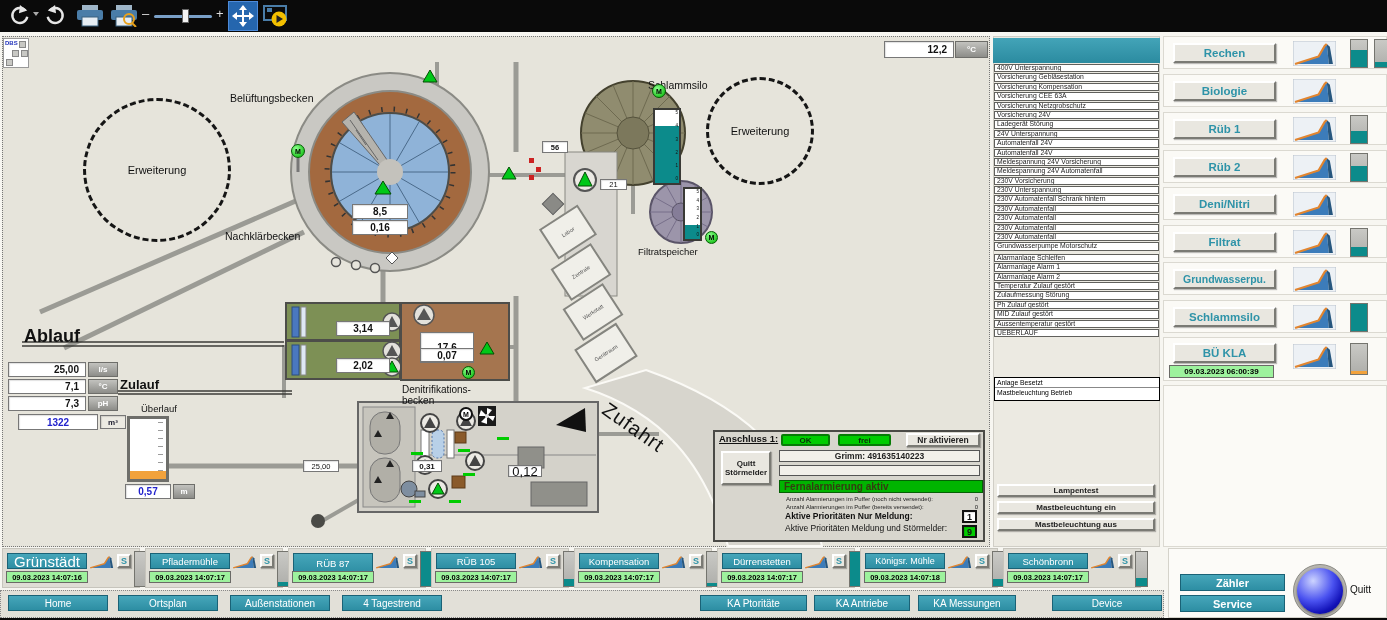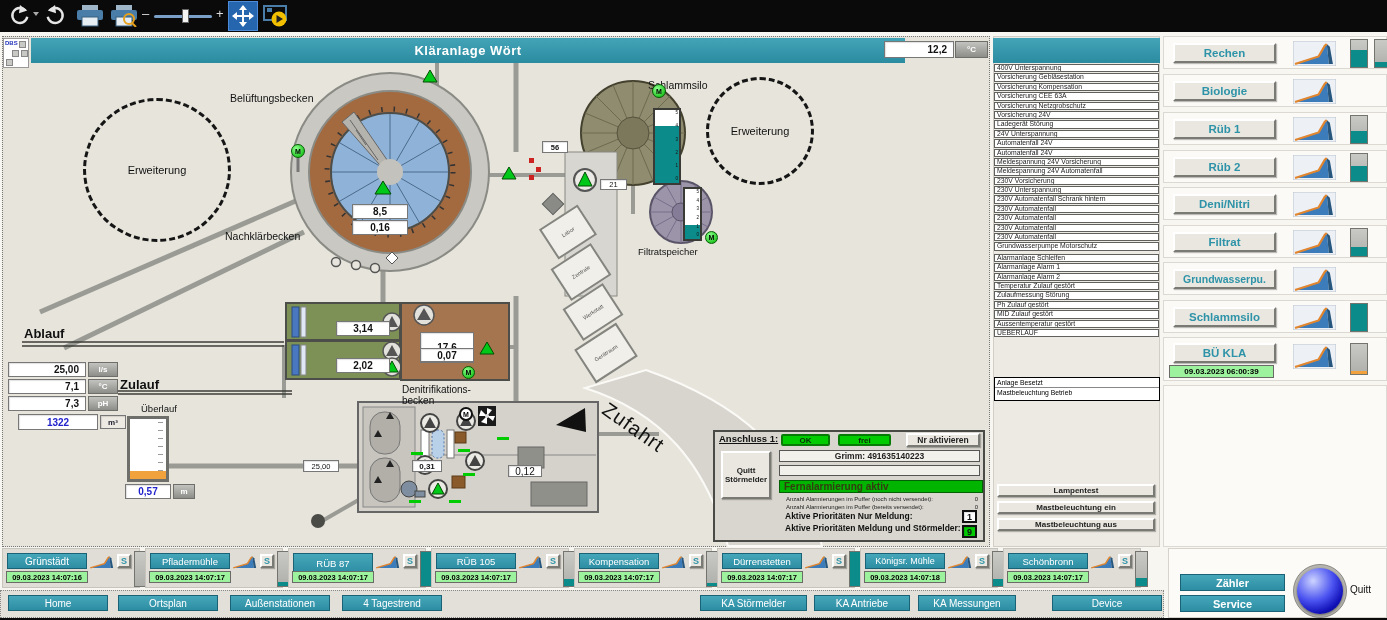--- a/index.html
+++ b/index.html
@@ -287,21 +287,20 @@
     <polygon points="585,408 556,425 586,432" fill="#111"></polygon>
   </svg>
 
   <div class="a" style="left:3px;top:38px;width:26px;height:30px;background:#fff;border:1px solid #999;overflow:hidden">
     <span style="position:absolute;left:1px;top:1px;font-size:6px;font-weight:bold;color:#2233bb">DBS</span>
     <span style="position:absolute;left:15px;top:2px;width:7px;height:7px;background:#c8c8c4;border:1px solid #888"></span>
     <span style="position:absolute;left:8px;top:11px;width:7px;height:7px;background:#c8c8c4;border:1px solid #888"></span>
     <span style="position:absolute;left:17px;top:11px;width:7px;height:7px;background:#c8c8c4;border:1px solid #888"></span>
     <span style="position:absolute;left:2px;top:20px;width:7px;height:7px;background:#c8c8c4;border:1px solid #888"></span>
   </div>
-  <div class="a teal" style="left:31px;top:38px;width:874px;height:25px;display:flex;align-items:center;justify-content:center;font-weight:bold;font-size:13px;letter-spacing:.5px">Kläranlage  Wört</div>
   <div class="a vb vbr" style="left:884px;top:41px;width:70px;height:17px">12,2</div>
   <div class="a un" style="left:955px;top:41px;width:33px;height:17px">°C</div>
   <div class="a teal" style="left:993px;top:38px;width:167px;height:25px"></div>
 
   <div class="a dash" style="left:83px;top:98px;width:148px;height:144px">
     <span class="lbl" style="font-size:11px">Erweiterung</span>
   </div>
   <div class="a dash" style="left:706px;top:77px;width:108px;height:108px">
     <span class="lbl" style="font-size:11px">Erweiterung</span>
   </div>
@@ -361,24 +360,24 @@
   <div class="a vb" style="left:336px;top:321px;width:54px;height:15px">3,14</div>
   <div class="a vb" style="left:336px;top:358px;width:54px;height:15px">2,02</div>
   <div class="a vb" style="left:420px;top:332px;width:54px;height:31px">17,6</div>
   <div class="a vb" style="left:420px;top:348px;width:54px;height:14px">0,07</div>
   <div class="a lbl" style="left:402px;top:384px;font-size:10px">Denitrifikations-</div>
   <div class="a lbl" style="left:402px;top:395px;font-size:10px">becken</div>
 
   <div class="a vb" style="left:542px;top:141px;width:26px;height:12px;font-size:7.5px">56</div>
   <div class="a vb" style="left:600px;top:179px;width:27px;height:11px;font-size:7.5px;font-weight:normal">21</div>
   <div class="a vb" style="left:303px;top:460px;width:36px;height:12px;font-size:7.5px;font-weight:normal">25,00</div>
-  <div class="a vb" style="left:508px;top:465px;width:34px;height:12px;font-size:10px;font-weight:normal">0,12</div>
+  <div class="a vb" style="left:508px;top:465px;width:34px;height:12px;font-size:13px;font-weight:normal">0,12</div>
   <div class="a vb" style="left:412px;top:460px;width:30px;height:12px;font-size:8px">0,31</div>
 
-  <div class="a lbl" style="left:24px;top:326px;font-size:13px;font-weight:bold">Ablauf</div>
+  <div class="a lbl" style="left:24px;top:326px;font-size:18px;font-weight:bold">Ablauf</div>
   <div class="a vb vbr" style="left:8px;top:362px;width:78px;height:15px">25,00</div>
   <div class="a un" style="left:88px;top:362px;width:30px;height:15px">l/s</div>
   <div class="a vb vbr" style="left:8px;top:379px;width:78px;height:15px">7,1</div>
   <div class="a un" style="left:88px;top:379px;width:30px;height:15px">°C</div>
   <div class="a vb vbr" style="left:8px;top:396px;width:78px;height:15px">7,3</div>
   <div class="a un" style="left:88px;top:396px;width:30px;height:15px">pH</div>
   <div class="a vb blue" style="left:18px;top:414px;width:80px;height:16px">1322</div>
   <div class="a vb" style="left:100px;top:415px;width:26px;height:14px;background:#eceae2;font-size:8px;color:#223">m³</div>
 
   <div class="a lbl" style="left:120px;top:377px;font-size:13px;font-weight:bold">Zulauf</div>
@@ -390,35 +389,35 @@
   <div class="a vb blue" style="left:125px;top:484px;width:46px;height:15px">0,57</div>
   <div class="a un" style="left:173px;top:484px;width:22px;height:15px">m</div>
 
   <div class="a lbl" style="left:598px;top:416px;font-size:20px;transform:rotate(35deg);letter-spacing:1px">Zufahrt</div>
 
   <div class="a" style="left:713px;top:430px;width:272px;height:112px;background:#d8d6ce;border:2px solid #4a4a46"></div>
   <div class="a lbl" style="left:719px;top:433px;font-size:9.5px;font-weight:bold;text-decoration:underline">Anschluss 1:</div>
   <div class="a pill" style="left:781px;top:434px;width:49px;height:12px">OK</div>
   <div class="a pill" style="left:838px;top:434px;width:53px;height:12px">frei</div>
   <div class="a b3" style="left:906px;top:433px;width:74px;height:14px;font-size:8.5px">Nr aktivieren</div>
-  <div class="a b3" style="left:721px;top:451px;width:50px;height:48px;font-size:8px;text-align:center;padding:6px">Quitt Störmelder</div>
+  <div class="a b3" style="left:721px;top:451px;width:50px;height:34px;font-size:8px;text-align:center;padding:6px">Quitt Störmelder</div>
   <div class="a" style="left:779px;top:450px;width:201px;height:12px;background:#f2f0ea;border:1px solid #555;font-size:8.5px;font-weight:bold;color:#222;display:flex;align-items:center;justify-content:center">Grimm: 491635140223</div>
   <div class="a" style="left:779px;top:465px;width:201px;height:11px;background:#f2f0ea;border:1px solid #555"></div>
   <div class="a" style="left:779px;top:480px;width:204px;height:13px;background:#00b400;border:1px solid #046004;color:#343c10;font-weight:bold;font-size:10px;line-height:12px;padding-left:4px">Fernalarmierung aktiv</div>
   <div class="a tiny" style="left:786px;top:496px;width:192px">
       <span>Anzahl Alarmierungen im Puffer (noch nicht versendet):</span>
       <span>0</span>
     </div>
   <div class="a tiny" style="left:786px;top:504px;width:192px">
       <span>Anzahl Alarmierungen im Puffer (bereits versendet):</span>
       <span>0</span>
     </div>
   <div class="a lbl" style="left:785px;top:511px;font-size:8.5px;font-weight:bold">Aktive Prioritäten Nur Meldung:</div>
   <div class="a vb" style="left:962px;top:510px;width:15px;height:13px;font-size:9px;border:2px solid #111">1</div>
-  <div class="a lbl" style="left:785px;top:523px;font-size:8.5px;font-weight:bold">Aktive Prioritäten Meldung und  Störmelder:</div>
+  <div class="a lbl" style="left:785px;top:523px;font-size:8.5px;font-weight:normal">Aktive Prioritäten Meldung und  Störmelder:</div>
   <div class="a vb" style="left:962px;top:525px;width:15px;height:13px;font-size:9px;border:2px solid #111;background:#00cc00">9</div>
 
   <div class="a" style="left:994px;top:64px;width:165px">
     <div class="alr">400V Unterspannung</div>
     <div class="alr">Vorsicherung Gebläsestation</div>
     <div class="alr">Vorsicherung Kompensation</div>
     <div class="alr">Vorsicherung CEE 63A</div>
     <div class="alr">Vorsicherung Netzgrobschutz</div>
     <div class="alr">Vorsicherung 24V</div>
     <div class="alr">Ladegerät Störung</div>
@@ -552,21 +551,21 @@
           <polygon points="33,3 35,24 39,24 36,6" fill="#26567e"></polygon>
           <polyline points="2,24 25,16 31,5 33,3" fill="none" stroke="#e2852f" stroke-width="2.2"></polyline>
         </svg></span>
     <div class="a bar" style="left:186px;top:5px;width:18px;height:32px">
         <div class="fill fillor" style="height: 10%;"></div>
       </div>
   </div>
   <div class="a card2" style="left:1163px;top:385px;width:224px;height:162px"></div>
 
   <div class="a card" style="left:2px;top:548px;width:138px;height:40px">
-    <div class="a tb" style="left:4px;top:4px;width:80px;height:16px;font-size:10px">Grünstädt</div>
+    <div class="a tb" style="left:4px;top:4px;width:80px;height:16px;font-size:15px">Grünstädt</div>
     <span class="a" style="left:86px;top:6px;width:26px;height:14px"><svg width="26" height="14" viewBox="0 0 42 26" preserveAspectRatio="none">
           <polygon points="2,24 25,16 31,5 33,3 35,24" fill="#3c7cba"></polygon>
           <polygon points="33,3 35,24 39,24 36,6" fill="#26567e"></polygon>
           <polyline points="2,24 25,16 31,5 33,3" fill="none" stroke="#e2852f" stroke-width="2.5"></polyline>
         </svg></span>
     <div class="a b3" style="left:114px;top:5px;width:14px;height:14px;font-size:9px;color:#2e93a8">S</div>
     <div class="a bar" style="left:131px;top:2px;width:13px;height:36px">
         <div class="fill" style="height: 0%;"></div>
       </div>
     <div class="a ts" style="left:3px;top:22px;width:82px;height:12px;font-size:7.5px">09.03.2023 14:07:16</div>
@@ -661,21 +660,21 @@
         <div class="fill" style="height: 25%;"></div>
       </div>
     <div class="a ts" style="left:3px;top:22px;width:82px;height:12px;font-size:7.5px">09.03.2023 14:07:17</div>
   </div>
 
   <div class="a" style="left:0;top:590px;width:1164px;height:28px;background:#e2e0d8;border:1px dotted #888"></div>
   <div class="a tb" style="left:8px;top:595px;width:100px;height:16px;font-size:10px">Home</div>
   <div class="a tb" style="left:118px;top:595px;width:100px;height:16px;font-size:10px">Ortsplan</div>
   <div class="a tb" style="left:230px;top:595px;width:100px;height:16px;font-size:10px">Außenstationen</div>
   <div class="a tb" style="left:342px;top:595px;width:100px;height:16px;font-size:10px">4 Tagestrend</div>
-  <div class="a tb" style="left:700px;top:595px;width:107px;height:16px;font-size:10px">KA Störmelder</div>
+  <div class="a tb" style="left:700px;top:595px;width:107px;height:16px;font-size:10px">KA Ptoritäte</div>
   <div class="a tb" style="left:814px;top:595px;width:96px;height:16px;font-size:10px">KA Antriebe</div>
   <div class="a tb" style="left:918px;top:595px;width:98px;height:16px;font-size:10px">KA Messungen</div>
   <div class="a tb" style="left:1052px;top:595px;width:110px;height:16px;font-size:10px">Device</div>
 
   <div class="a" style="left:1168px;top:548px;width:219px;height:70px;background:#fcfbf8;border:1px solid #d5d3cb"></div>
   <div class="a tb" style="left:1180px;top:574px;width:105px;height:17px;font-size:11px;font-weight:bold">Zähler</div>
   <div class="a tb" style="left:1180px;top:595px;width:105px;height:17px;font-size:11px;font-weight:bold">Service</div>
   <div class="a" style="left:1293px;top:564px;width:54px;height:54px;border-radius:50%;background:#b9b7b1;border:1px solid #8a8a84"></div>
   <div class="a" style="left:1297px;top:568px;width:46px;height:46px;border-radius:50%;background:radial-gradient(circle at 35% 28%,#cdd4ff,#4a52f0 45%,#1212b8 72%,#00005e);box-shadow:0 1px 3px rgba(0,0,0,.5)"></div>
   <div class="a lbl" style="left:1350px;top:584px;font-size:10px">Quitt</div>

